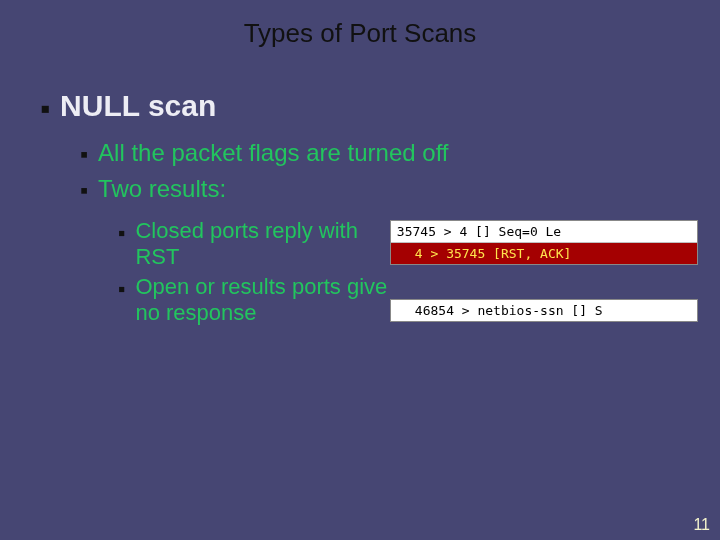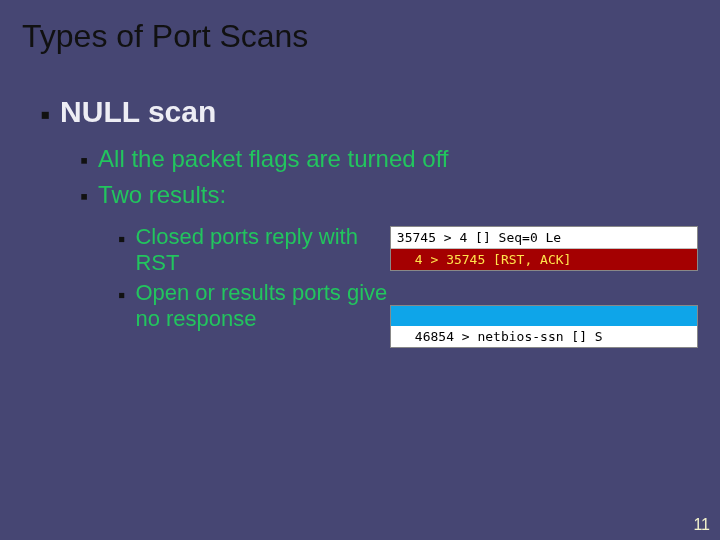--- a/index.html
+++ b/index.html
@@ -11,21 +11,22 @@
     position: relative;
     overflow: hidden;
   }
   .slide {
     width: 720px;
     height: 540px;
     position: relative;
     padding: 18px 22px 0 22px;
   }
   .title {
-    font-size: 32px;
+    text-align: center;
+    font-size: 26px;
     color: #111;
     font-weight: 400;
     margin-bottom: 40px;
   }
   .bullet {
     display: flex;
     align-items: flex-start;
   }
   .bmark {
     flex: 0 0 auto;
@@ -46,36 +47,36 @@
 
   .cols {
     display: flex;
     align-items: flex-start;
     margin-top: 14px;
   }
   .leftcol { width: 370px; }
   .rightcol { width: 310px; display: flex; flex-direction: column; gap: 34px; padding-top: 2px; }
 
   .capture {
-    background: #0ea5e9;
+    background: #86efac;
     border: 1px solid #888;
     font-family: "DejaVu Sans Mono","Bitstream Vera Sans Mono","Liberation Mono",monospace;
     font-size: 13px;
     overflow: hidden;
     width: 100%;
   }
   .cap-row {
     padding: 3px 6px;
     white-space: nowrap;
     border-bottom: 1px solid #c0c0c0;
   }
   .cap-row:last-child { border-bottom: none; padding-left: 24px; }
   .cap-req { background: #fff; color: #000; }
   .cap-rst { background: #a40001; color: #ffe34d; }
-  .cap-none { background: #fff; color: #000; margin-top: 20px; }
+  .cap-none { background: #fff; color: #000; }
 
   .slidenum {
     position: absolute;
     right: 10px;
     bottom: 6px;
     font-size: 16px;
     color: #f2f2cc;
   }
 </style>
 </head>

